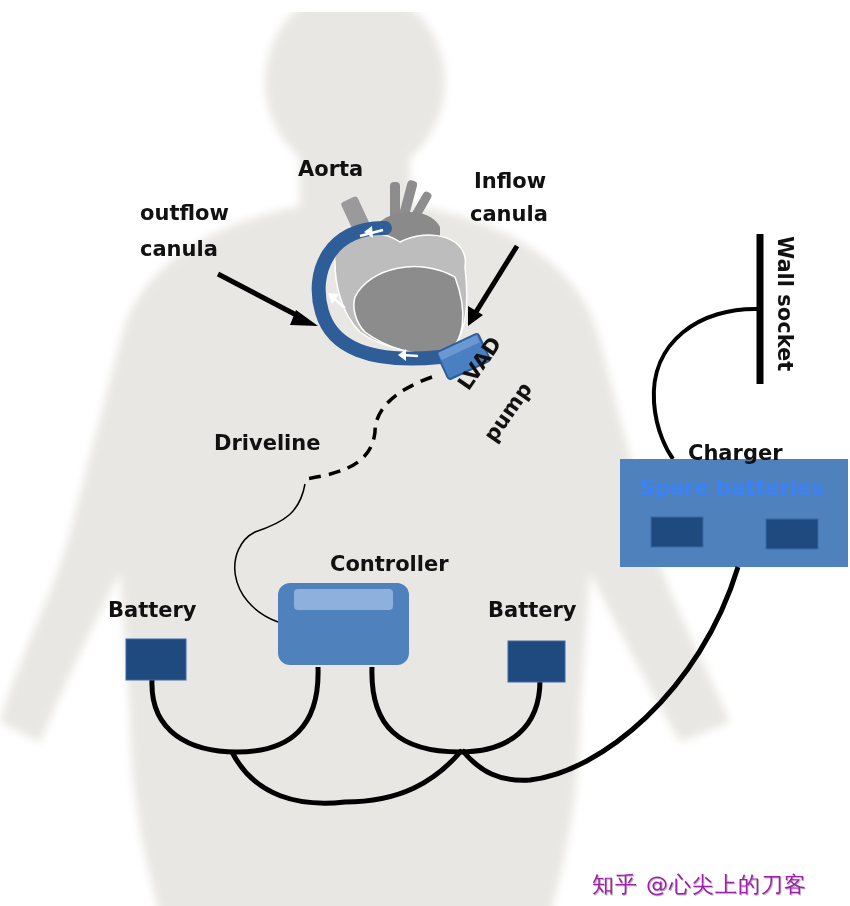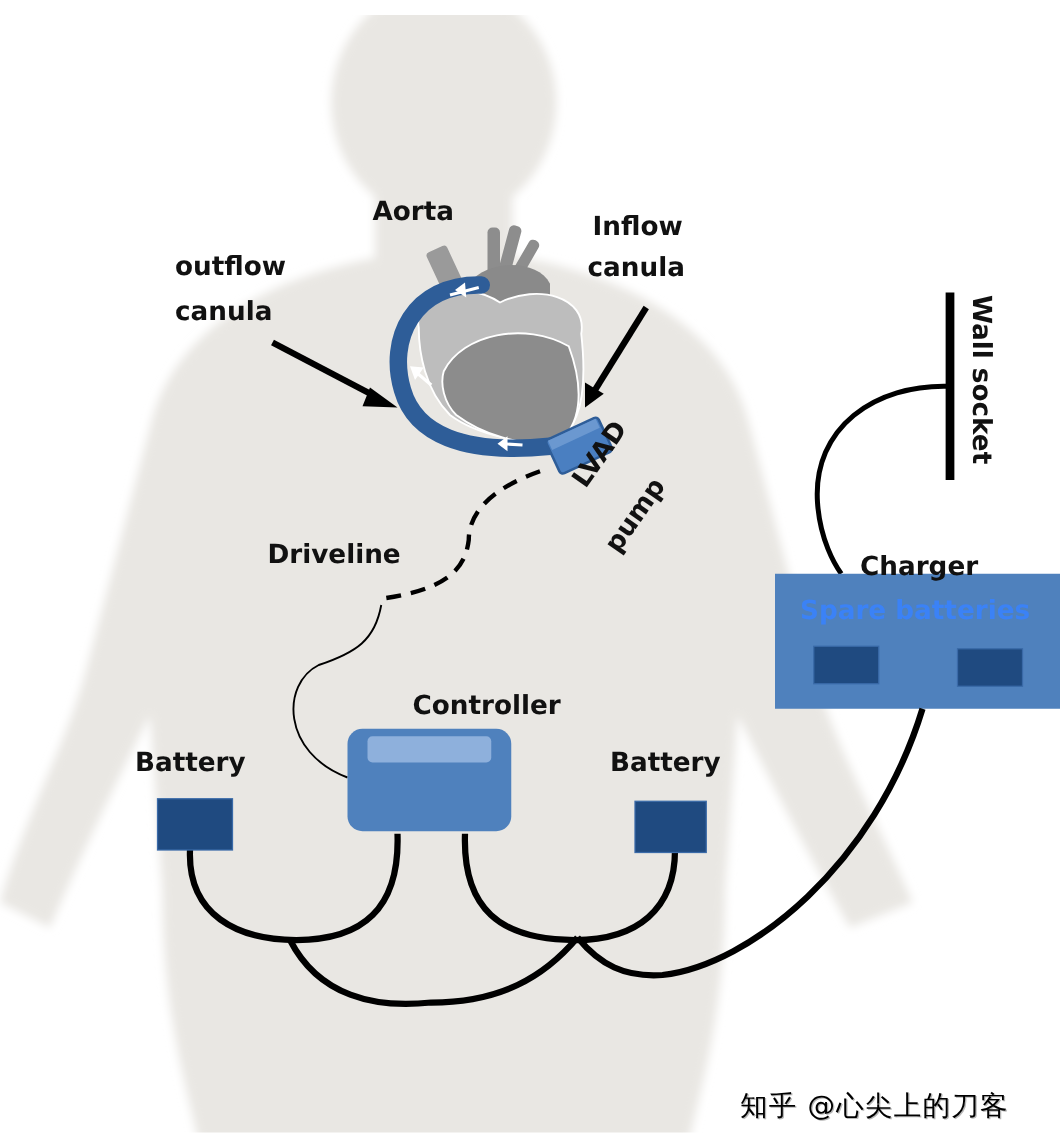--- a/index.html
+++ b/index.html
@@ -1,20 +1,20 @@
 <!DOCTYPE html>
 <html><head>
 <meta charset="utf-8">
 <style>
   html,body{margin:0;padding:0;background:#ffffff;}
   body{width:850px;height:906px;position:relative;overflow:hidden;font-family:"DejaVu Sans","Liberation Sans",sans-serif;}
   #stage{position:absolute;left:0;top:12px;width:850px;height:906px;}
   .lbl{position:absolute;font-weight:bold;color:#111;font-size:21px;line-height:26px;white-space:nowrap;}
   .lbl-white{color:#3b82f6;text-align:right;}
-  .watermark{position:absolute;left:592px;top:858px;font-size:22px;color:#000000;letter-spacing:1px;text-shadow:1px 1px 0 #b9b9b9;font-family:"DejaVu Sans",sans-serif;}
+  .watermark{position:absolute;left:592px;top:858px;font-size:22px;color:#a21caf;letter-spacing:1px;text-shadow:1px 1px 0 #b9b9b9;font-family:"DejaVu Sans",sans-serif;}
 </style>
 </head>
 <body>
 
 <div id="stage">
 <svg width="850" height="906" viewBox="0 0 850 906" xmlns="http://www.w3.org/2000/svg" style="position:absolute;left:0;top:0">
   <defs>
     <filter id="blur" x="-10%" y="-10%" width="120%" height="120%">
           <feGaussianBlur stdDeviation="4"></feGaussianBlur>
         </filter>

